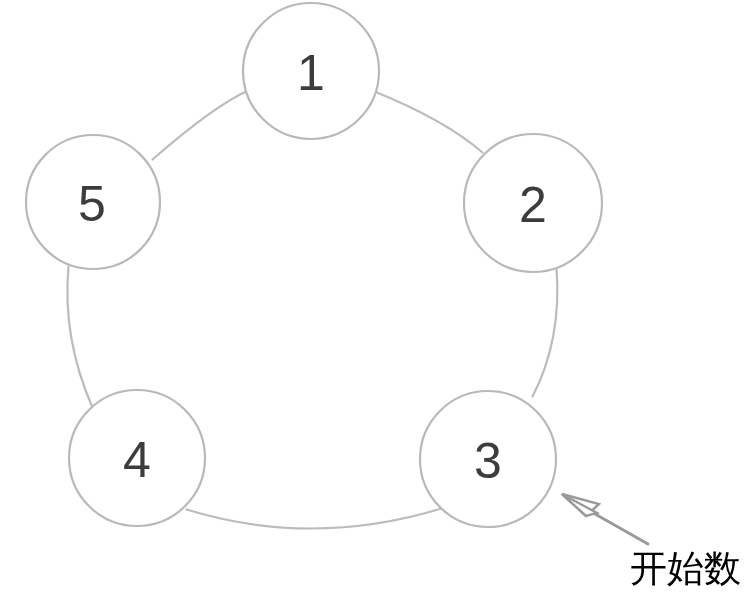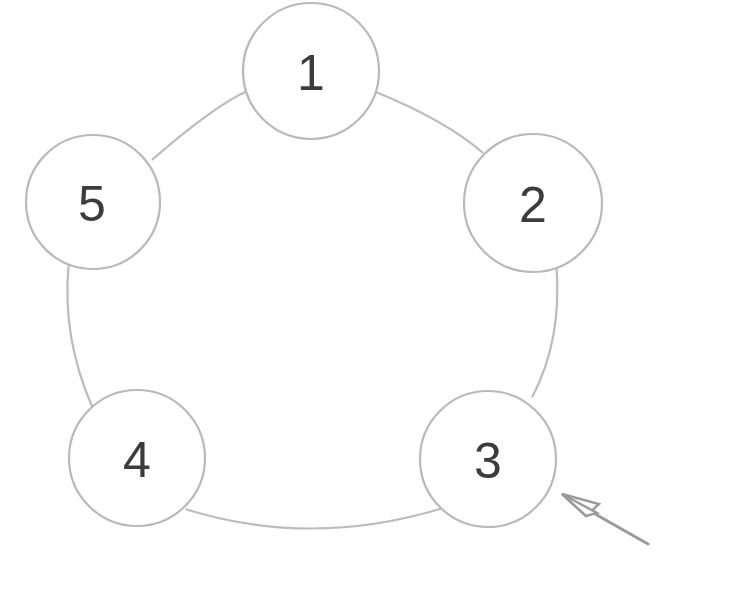--- a/index.html
+++ b/index.html
@@ -103,14 +103,15 @@
       <text class="node-label" x="92" y="204">5</text>
     </g>
 
     <g>
       <line class="pointer-shaft" x1="648" y1="544" x2="588" y2="510"></line>
       <path class="pointer-head" d="M 562 494 L 599 504 L 586 516 Z"></path>
       <path class="pointer-head" d="M 562 494 L 597 513 L 586 516 Z"></path>
     </g>
   </svg>
 
+  <div id="annotation-label" class="annotation-text">开始数</div>
 
 </div>
 
 </body></html>

